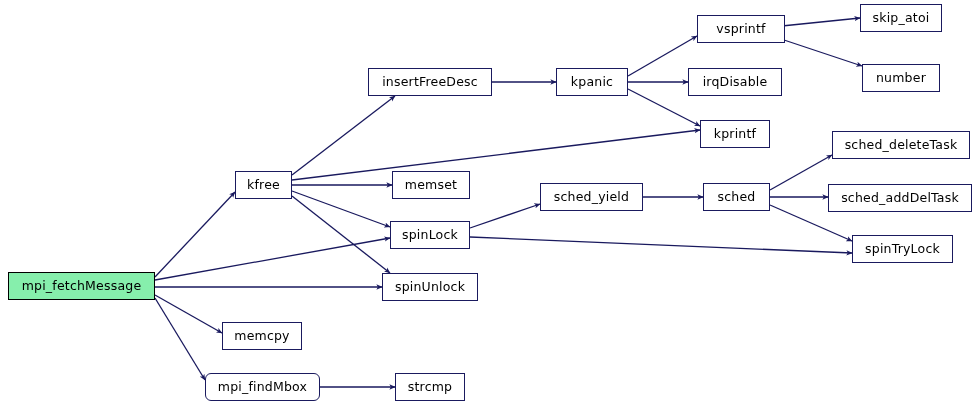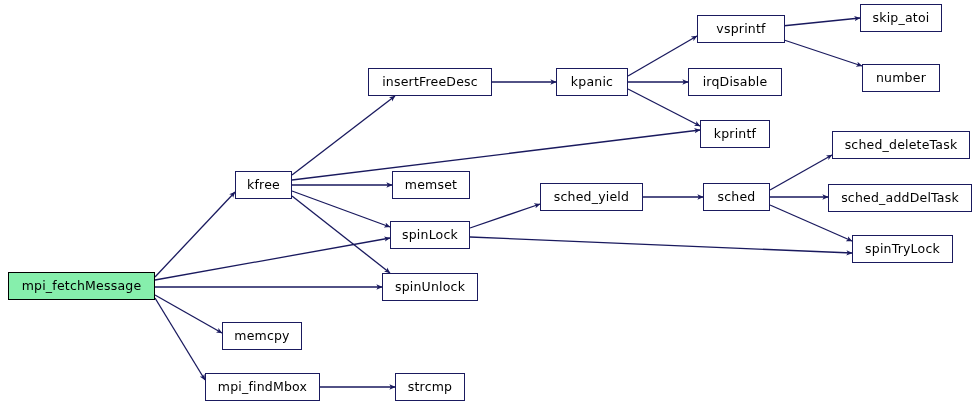--- a/index.html
+++ b/index.html
@@ -83,21 +83,21 @@
   <div id="node-layer">
       <div class="node root" style="left: 8px; top: 272px; width: 147px; height: 28px;">
         <span class="node-label">mpi_fetchMessage</span>
       </div>
       <div class="node" style="left: 235px; top: 171px; width: 57px; height: 28px;">
         <span class="node-label">kfree</span>
       </div>
       <div class="node" style="left: 222px; top: 322px; width: 80px; height: 28px;">
         <span class="node-label">memcpy</span>
       </div>
-      <div class="node" style="left: 205px; top: 373px; width: 115px; height: 28px;">
+      <div class="node" style="left: 205px; top: 373px; width: 115px; height: 28px; border-radius: 6px;">
         <span class="node-label">mpi_findMbox</span>
       </div>
       <div class="node" style="left: 368px; top: 68px; width: 124px; height: 28px; text-align: right;">
         <span class="node-label">insertFreeDesc</span>
       </div>
       <div class="node" style="left: 392px; top: 171px; width: 78px; height: 28px;">
         <span class="node-label">memset</span>
       </div>
       <div class="node" style="left: 390px; top: 221px; width: 80px; height: 28px;">
         <span class="node-label">spinLock</span>

